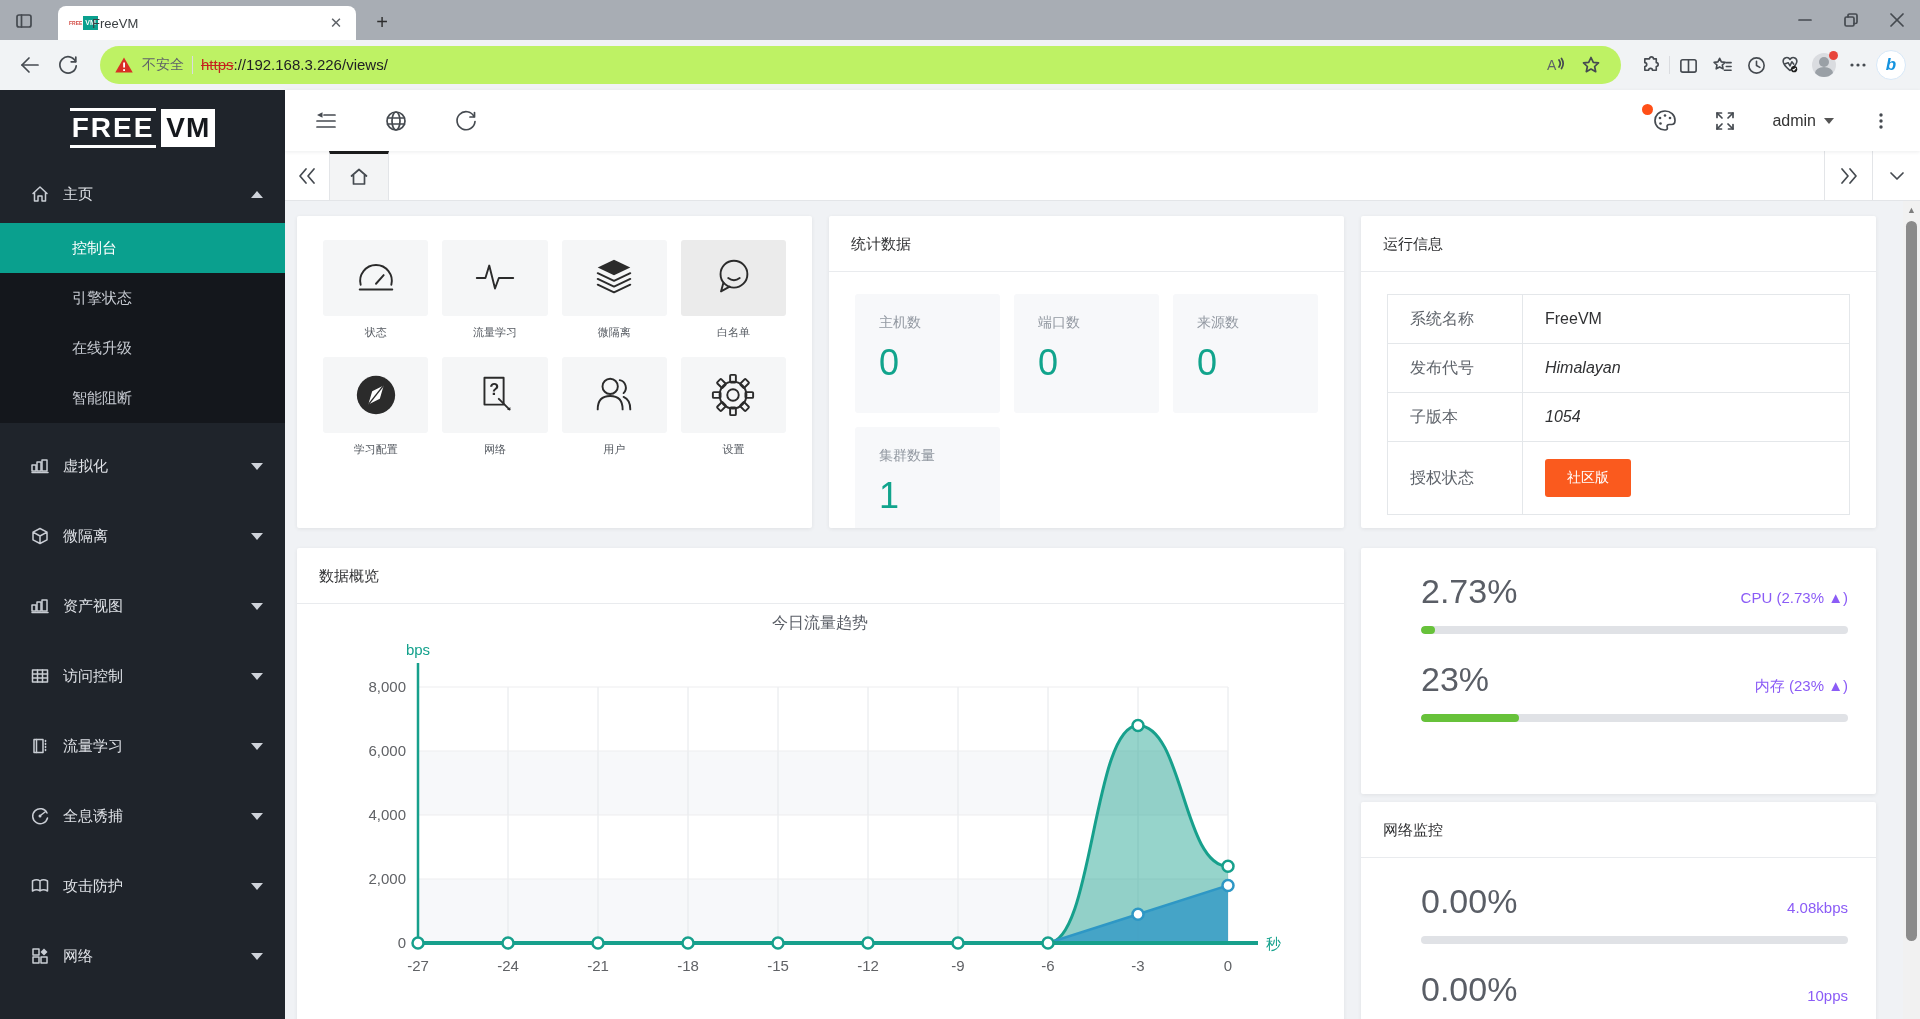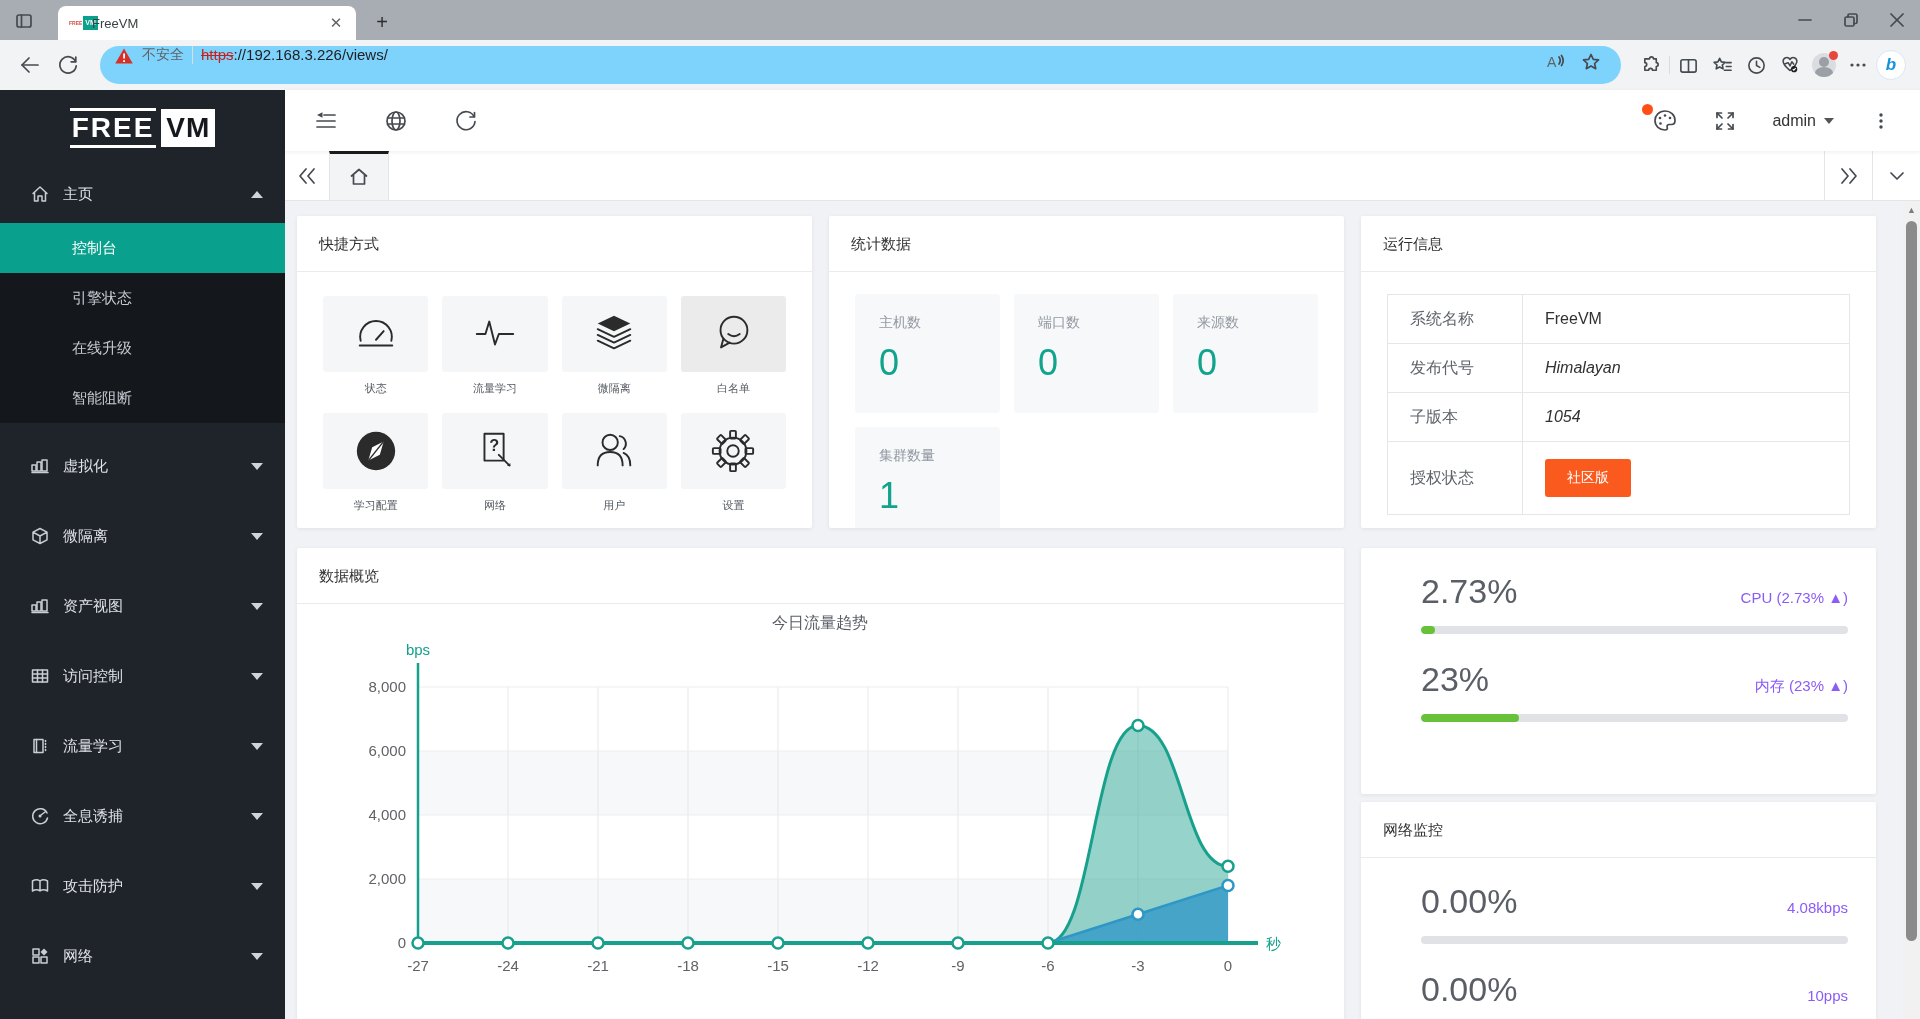--- a/index.html
+++ b/index.html
@@ -20,22 +20,22 @@
     font-size:20px; display:flex;align-items:center;justify-content:center; cursor:pointer;}
   .wincontrols { position:absolute; right:0; top:0; height:40px; display:flex; }
   .winbtn { width:46px; height:40px; display:flex; align-items:center; justify-content:center; cursor:pointer;}
   .favicon { width:16px; height:14px; display:flex; font-weight:bold; }
   .favicon .f1{ background:#fff; color:#d24a43; font-size:5px; padding:4px 1px 0 1px;}
   .favicon .f2{ background:#0aa08e; color:#fff; font-size:7px; padding:3px 2px 0 2px;}
 
   .toolbar { height:50px; background:#f1f3f5; display:flex; align-items:center; padding:0 14px; gap:6px;}
   .tool-ic { width:32px; height:32px; display:flex; align-items:center; justify-content:center;
     border-radius:6px; cursor:pointer; flex:0 0 auto;}
-  .urlpill { height:38px; background:#7dd3fc; border-radius:19px; flex:1; margin:0 8px 0 10px;
-    display:flex; padding:0 14px; gap:8px; min-width:0;}
+  .urlpill { height:38px; background:#bef264; border-radius:19px; flex:1; margin:0 8px 0 10px;
+    display:flex; align-items:center; padding:0 14px; gap:8px; min-width:0;}
   .sec-label { font-size:14px; color:#5f6368; }
   .pill-div { width:1px; height:18px; background:#dadce0; }
   .url-proto { font-size:15px; color:#c5221f; text-decoration:line-through; }
   .url-rest { font-size:15px; color:#202124; }
   .pill-right { margin-left:auto; display:flex; gap:4px; }
   .right-icons { display:flex; align-items:center; gap:2px; }
   .avatar-wrap { position:relative; width:32px;height:32px;display:flex;align-items:center;justify-content:center;}
   .avatar { width:24px;height:24px;border-radius:50%;background:#dadce0;overflow:hidden;position:relative;}
   .avatar:before{content:"";position:absolute;left:7px;top:4px;width:10px;height:10px;border-radius:50%;background:#9aa0a6;}
   .avatar:after{content:"";position:absolute;left:3px;top:14px;width:18px;height:12px;border-radius:50%;background:#9aa0a6;}
@@ -446,21 +446,20 @@
         <svg width="20" height="20" viewBox="0 0 20 20">
             <polyline points="4,7 10,13 16,7" class="str" stroke="#6a6f75"></polyline>
           </svg>
       </div>
     </div>
 
     <div class="content">
       <div class="grid row1">
 
         <div class="card">
-          <div class="card-h">快捷方式</div>
           <div class="sc-body">
             <div class="sc-item">
               <div class="sc-tile">
                   <svg width="46" height="46" viewBox="0 0 48 48">
                     <path d="M8 31 A16.5 16.5 0 1 1 40 31" class="strd"></path>
                     <line x1="24" y1="30" x2="32" y2="21" class="strd" stroke-width="3"></line>
                     <line x1="7" y1="36" x2="41" y2="36" class="strd"></line>
                   </svg>
                 </div>
               <div class="sc-lbl">状态</div>

